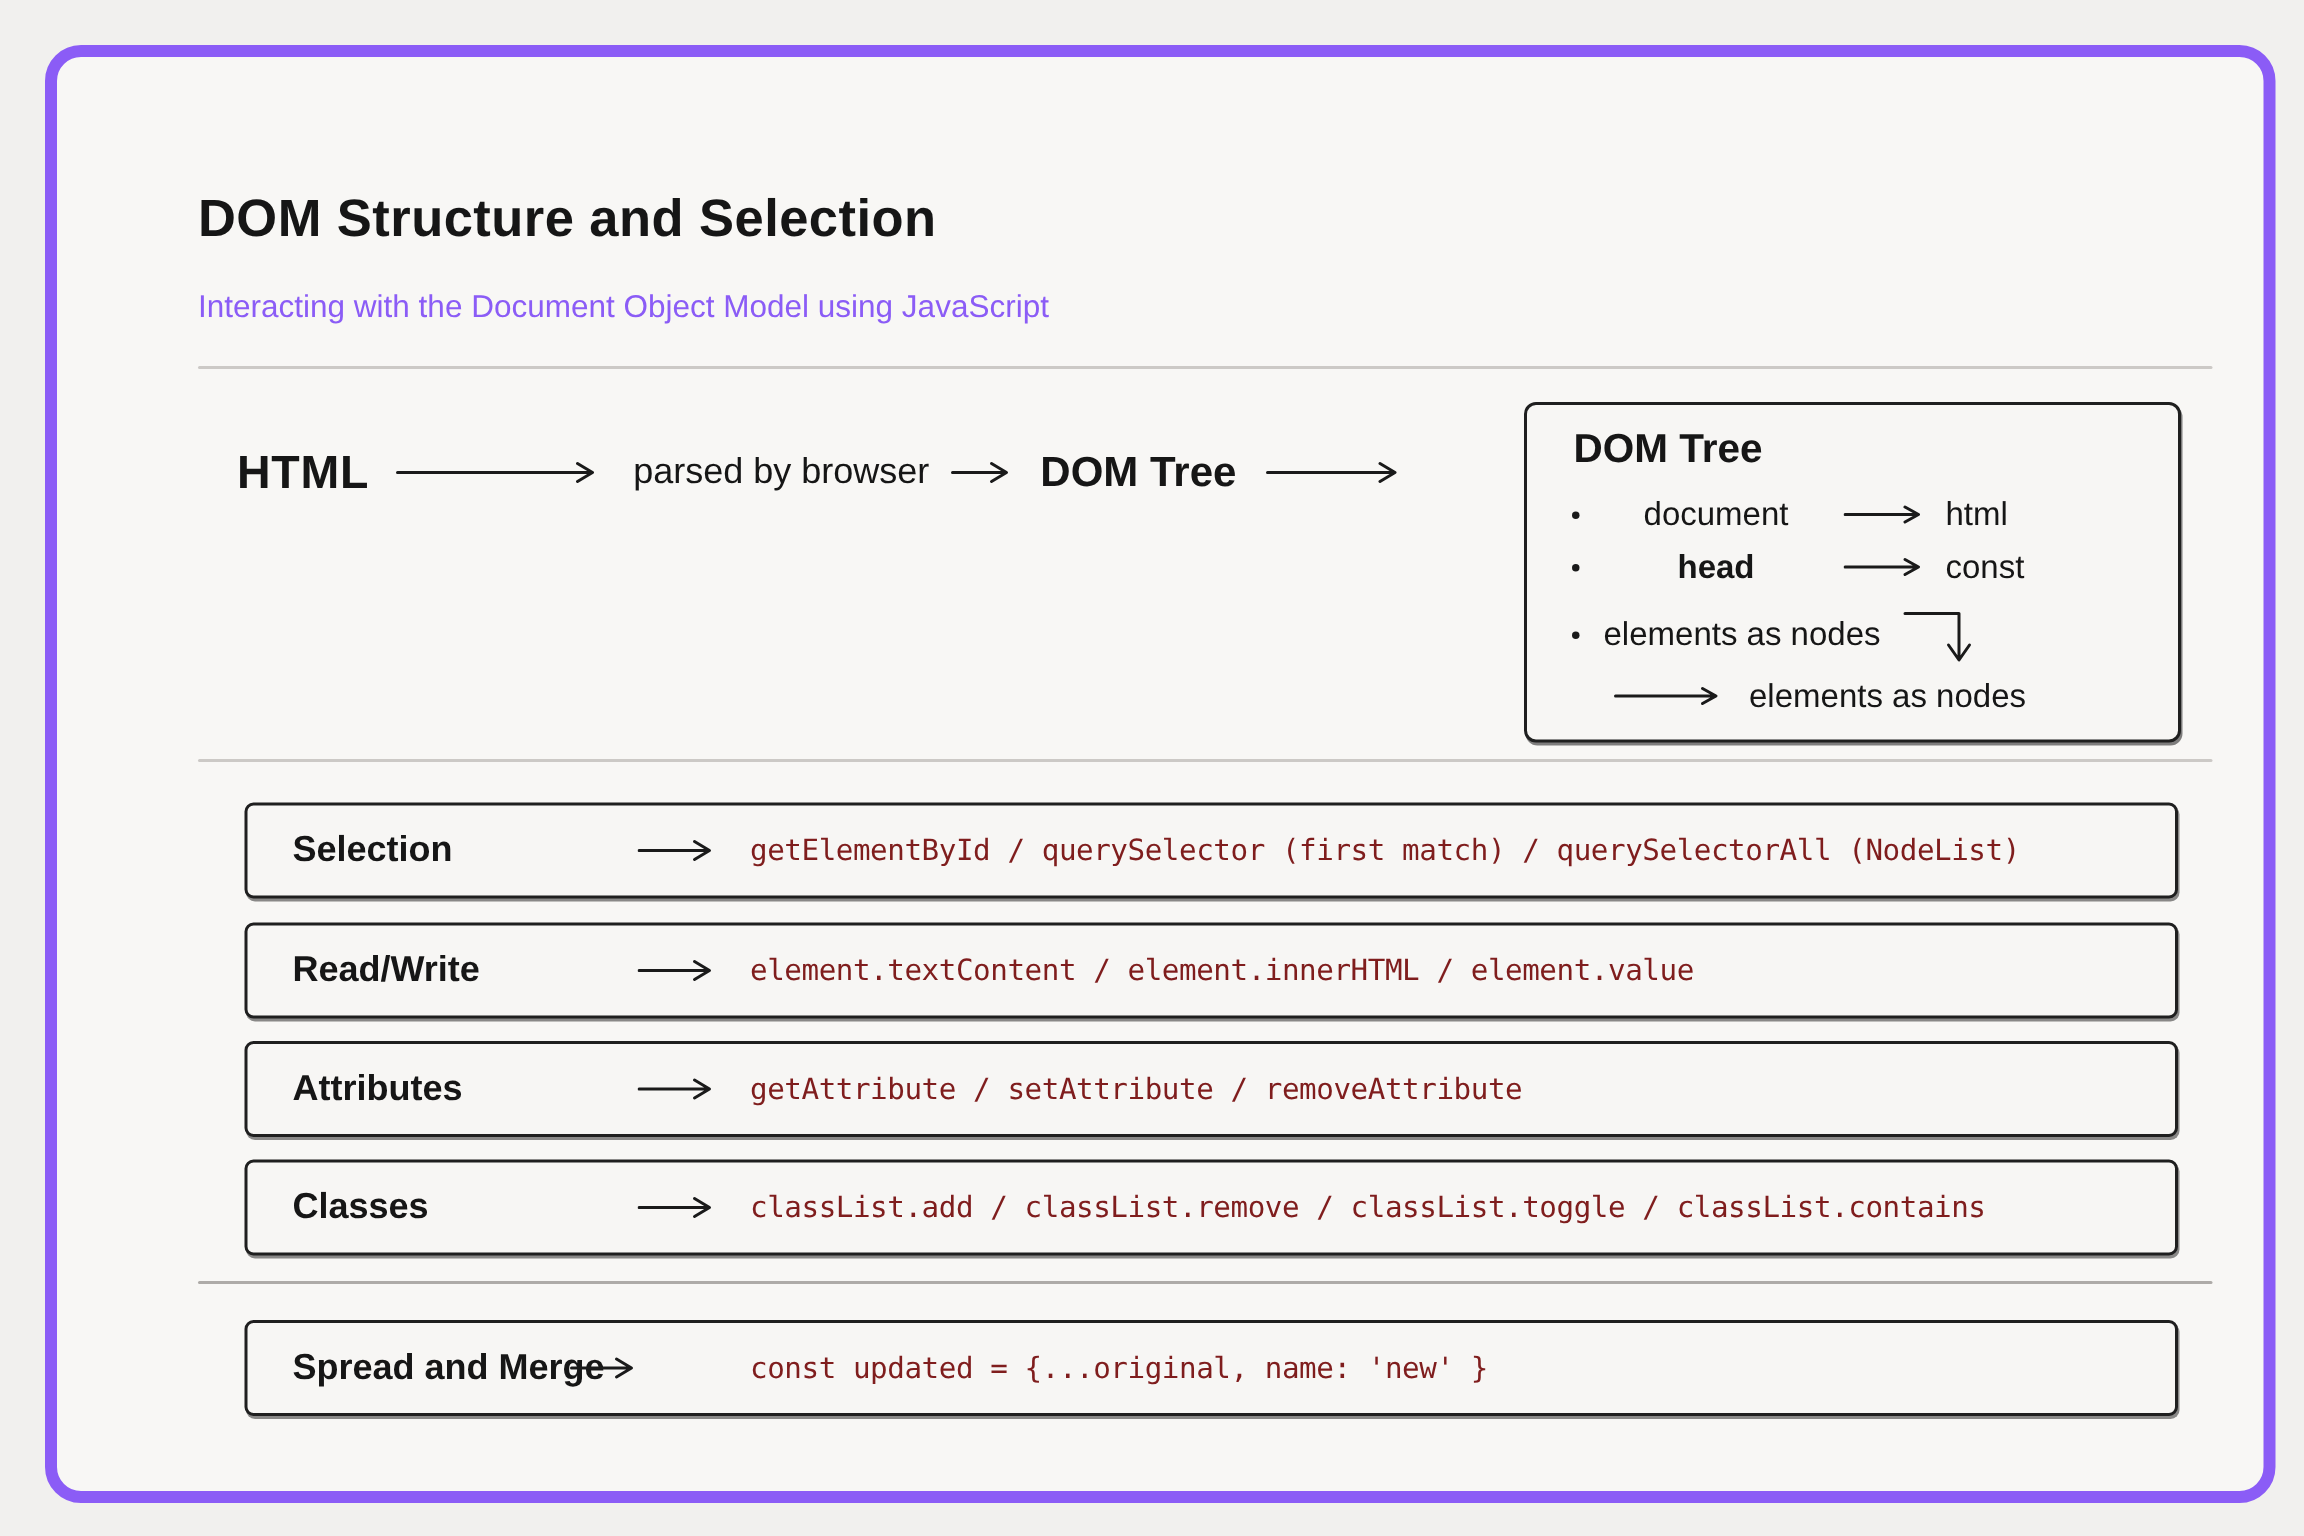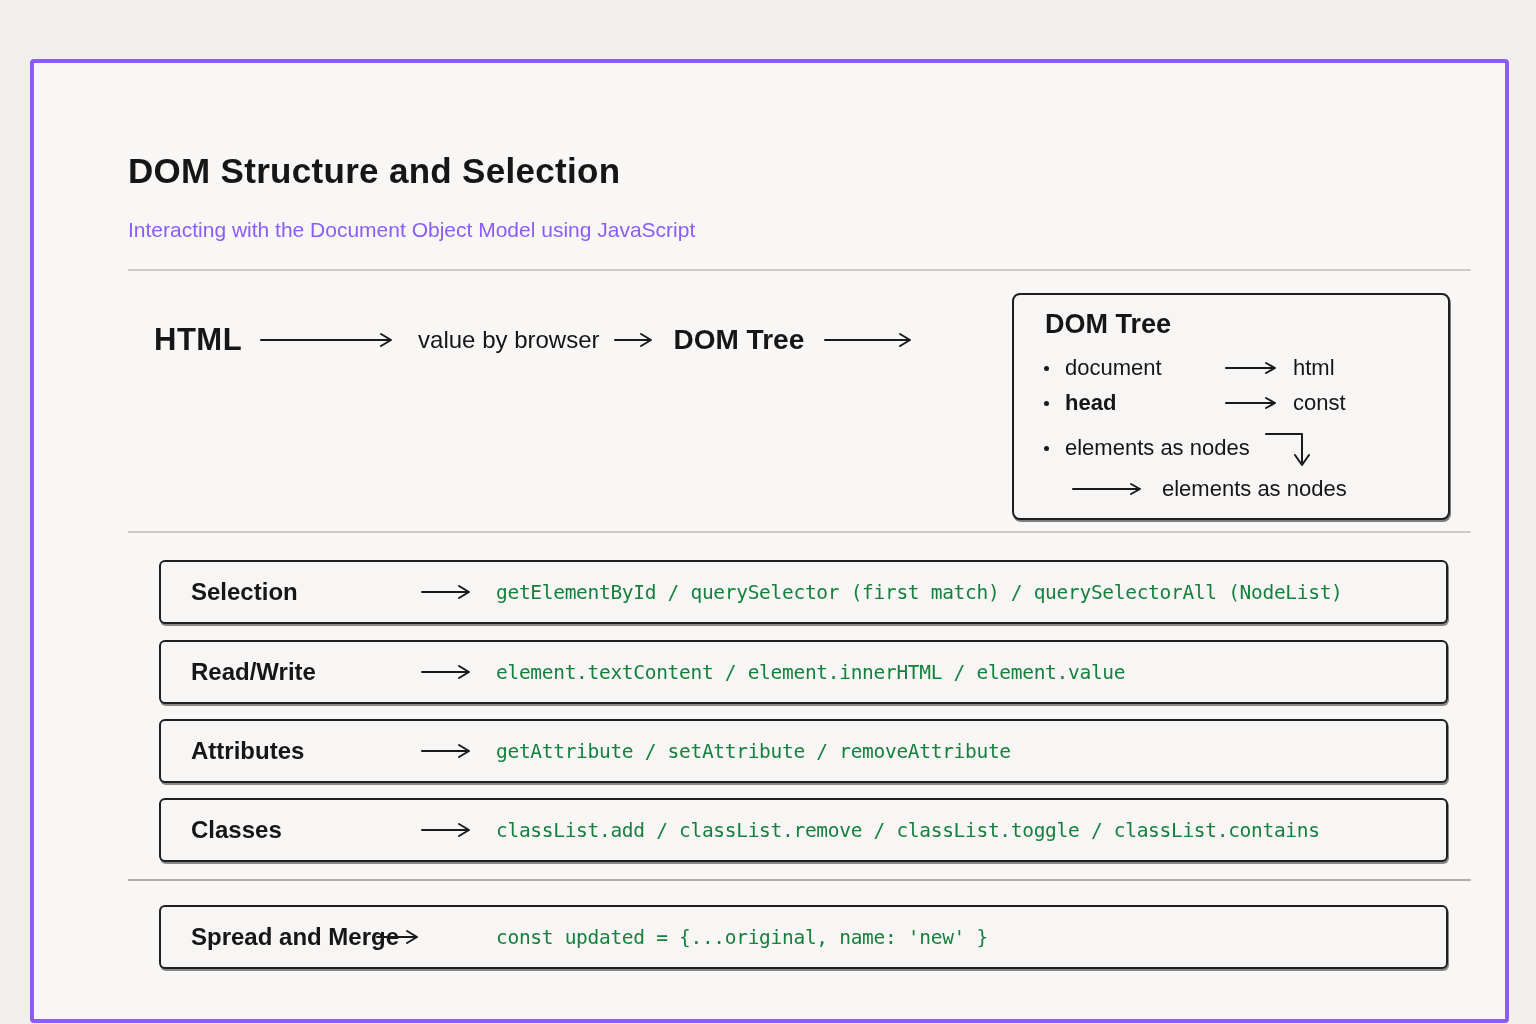--- a/index.html
+++ b/index.html
@@ -8,23 +8,22 @@
     background:#f1f0ee;
     font-family:"Liberation Sans", sans-serif;
     color:#161616;
     position:relative;
     overflow:hidden;
   }
   .card {
     position:absolute; left:30px; top:30px;
     width:1471px; height:956px;
     background:#f8f7f5;
-    border:4px solid #8b5cf6;
-    border-radius:4px;
-    margin-top:29px;
+    border:8px solid #8b5cf6;
+    border-radius:24px;
   }
   .title {
     position:absolute; left:94px; top:88px;
     font-size:35px; font-weight:700; letter-spacing:0.3px;
   }
   .subtitle {
     position:absolute; left:94px; top:155px;
     font-size:21px; color:#8b5cf6;
   }
   .divider {
@@ -64,21 +63,21 @@
     position:absolute; left:30px;
     display:flex; align-items:center;
     font-size:22px; white-space:nowrap;
   }
   .tr1 { top:60px; } .tr2 { top:95px; } .tr3 { top:129px; }
   .tr4 { top:181px; left:58px; }
   .dot {
     width:5px; height:5px; border-radius:50%;
     background:#1a1a1a; margin-right:16px; flex:0 0 auto;
   }
-  .tree-left { display:inline-block; width:150px; }
+  .tree-left { display:inline-block; width:150px;text-align:center; }
   .tree-left.narrow { width:150px;font-weight:bold; }
   .tree-row svg { margin:0 10px; }
   .tr3 svg { margin:4px 0 0 14px; }
   .tr4 svg { margin:0 14px 0 0; }
 
   
   .rule-row {
     position:absolute; left:125px; width:1285px; height:60px;
     background:#f7f6f4;
     border:2px solid #1f1f1f; border-radius:6px;
@@ -92,40 +91,40 @@
     font-size:24px; font-weight:700; white-space:nowrap;
   }
   .rule-row .r-arrow {
     position:absolute; left:260px; top:50%; transform:translateY(-50%);
   }
   #row-4 .r-arrow { left:215px; }
   .rule-row .value {
     position:absolute; left:335px; top:50%; transform:translateY(-50%);
     font-family:"DejaVu Sans Mono", monospace;
     font-size:19.5px; letter-spacing:-0.3px; white-space:nowrap;
-    color:#15803d;
+    color:#7f1d1d;
   }
   svg path { fill:none; stroke:#1a1a1a; stroke-width:2; stroke-linecap:round; stroke-linejoin:round; }
 </style>
 </head>
 <body>
 
 <div class="card">
 
   <div class="title">DOM Structure and Selection</div>
   <div class="subtitle">Interacting with the Document Object Model using JavaScript</div>
 
   <div class="divider" id="divider-1"></div>
 
   <div class="flow">
     <span class="big">HTML</span>
     <svg class="ar" width="140" height="16" viewBox="0 0 140 16">
         <path d="M1 8 H130 M121 2 L131 8 L121 14"></path>
       </svg>
-    <span class="mid">value by browser</span>
+    <span class="mid">parsed by browser</span>
     <svg class="ar short" width="46" height="16" viewBox="0 0 46 16">
         <path d="M1 8 H36 M27 2 L37 8 L27 14"></path>
       </svg>
     <span class="semi">DOM Tree</span>
     <svg class="ar last" width="95" height="16" viewBox="0 0 95 16">
         <path d="M1 8 H85 M76 2 L86 8 L76 14"></path>
       </svg>
   </div>
 
   <div class="dom-box">

